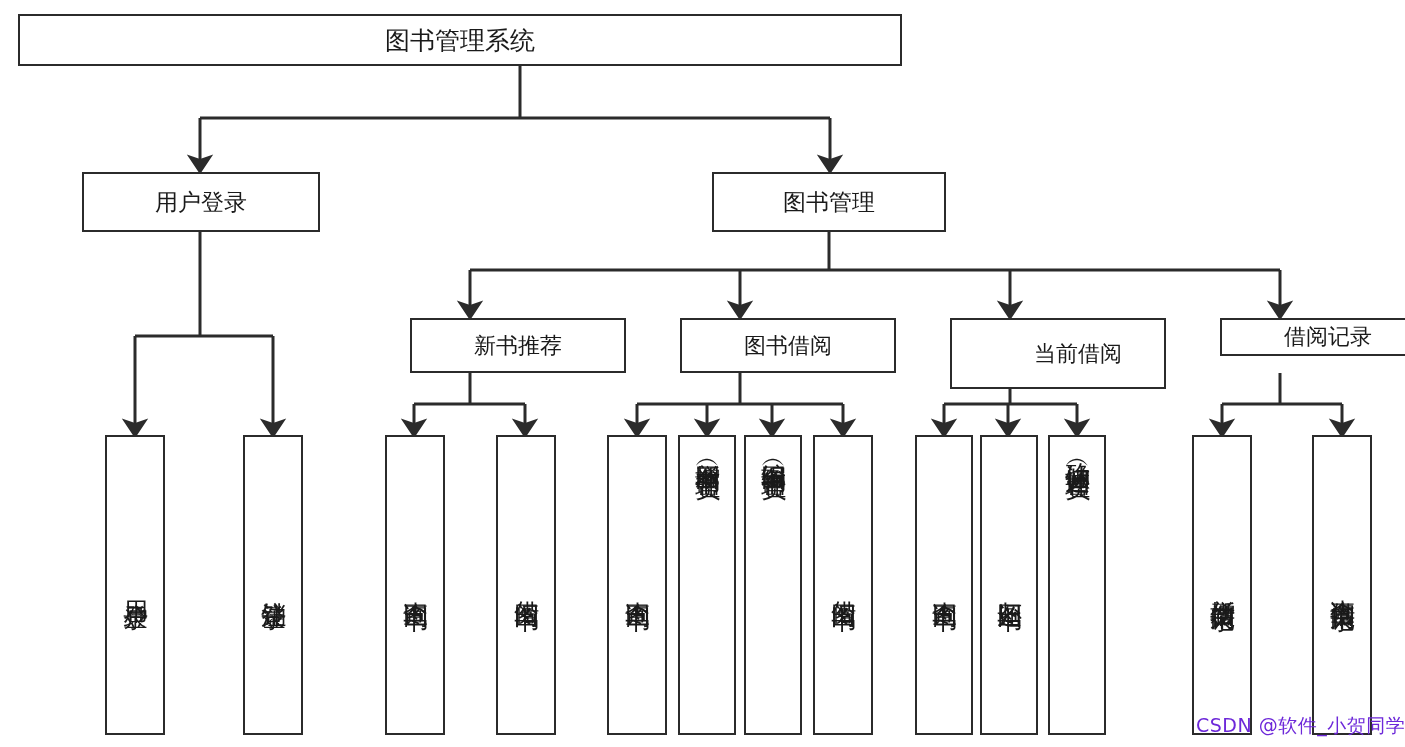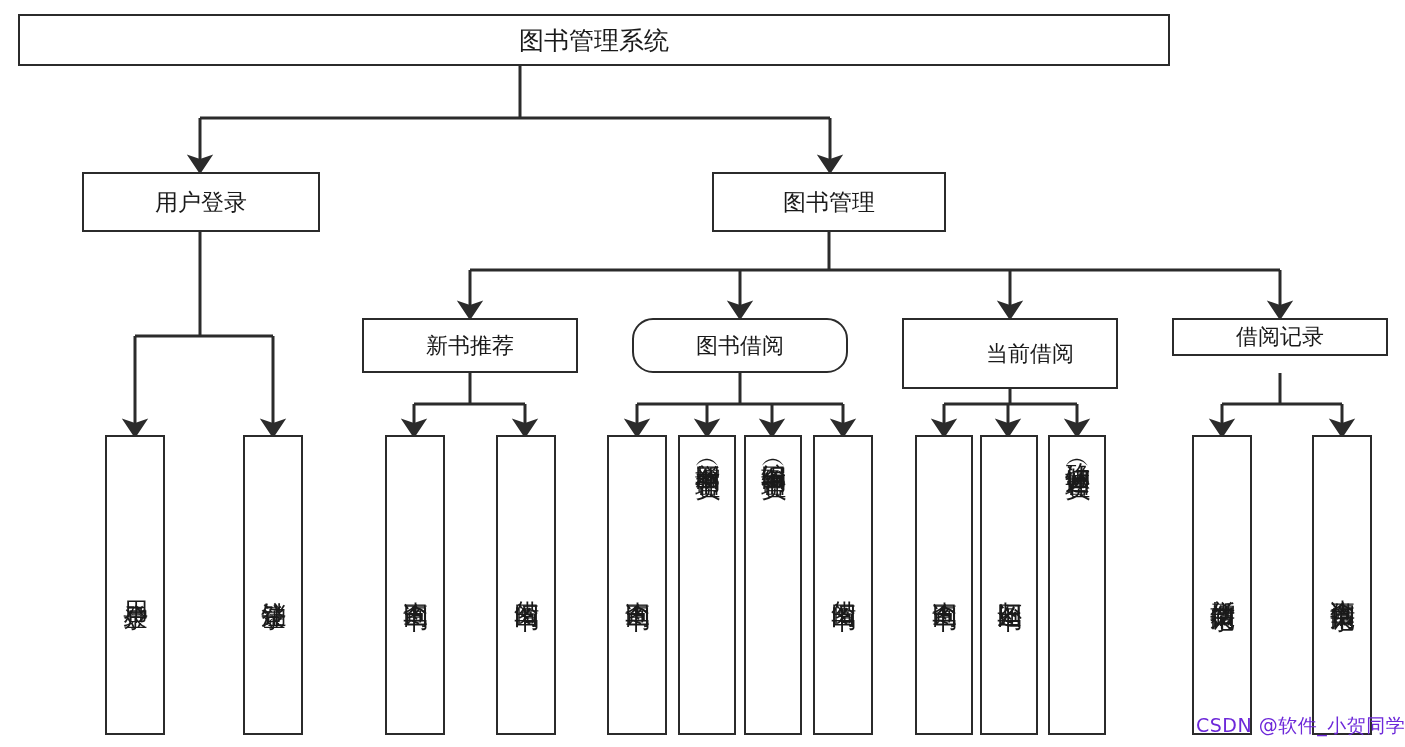--- a/index.html
+++ b/index.html
@@ -36,20 +36,21 @@
     color: #1a1a1a;
   }
   .node.root {
     font-size: 25px;
   }
   .node.level1 {
     font-size: 23px;
   }
   .node.level2 {
     font-size: 22px;
+    margin-left: 48px;
   }
   
   .node.leaf {
     align-items: flex-start;
     justify-content: center;
     padding-top: 0;
   }
   .vtext {
     writing-mode: vertical-rl;
     text-orientation: upright;
@@ -137,35 +138,35 @@
       <path d="M1008,404 L1008,428" marker-end="url(#arrow)"></path>
       <path d="M1077,404 L1077,428" marker-end="url(#arrow)"></path>
 
       <path d="M1280,373 L1280,404"></path>
       <path d="M1222,404 L1342,404"></path>
       <path d="M1222,404 L1222,428" marker-end="url(#arrow)"></path>
       <path d="M1342,404 L1342,428" marker-end="url(#arrow)"></path>
     </g>
   </svg>
 
-  <div class="node root" style="left:18px; top:14px; width:1152px; height:52px;">
+  <div class="node root" style="left:18px; top:14px; width:884px; height:52px;">
     <span>图书管理系统</span>
   </div>
 
   <div class="node level1" style="left:82px; top:172px; width:238px; height:60px;">
     <span>用户登录</span>
   </div>
   <div class="node level1" style="left:712px; top:172px; width:234px; height:60px;">
     <span>图书管理</span>
   </div>
 
   <div class="node level2" style="left:362px; top:318px; width:216px; height:55px;">
     <span>新书推荐</span>
   </div>
-  <div class="node level2" style="left:632px; top:318px; width:216px; height:55px;border-radius:21px;">
+  <div class="node level2" style="left:632px; top:318px; width:216px; height:55px;">
     <span>图书借阅</span>
   </div>
   <div class="node level2" style="left:902px; top:318px; width:216px; height:71px;padding-left:40px;">
     <span>当前借阅</span>
   </div>
   <div class="node level2" style="left:1172px; top:318px; width:216px; height:38px;">
     <span>借阅记录</span>
   </div>
 
   <div class="node leaf" style="left:105px; top:435px; width:60px; height:300px;">

